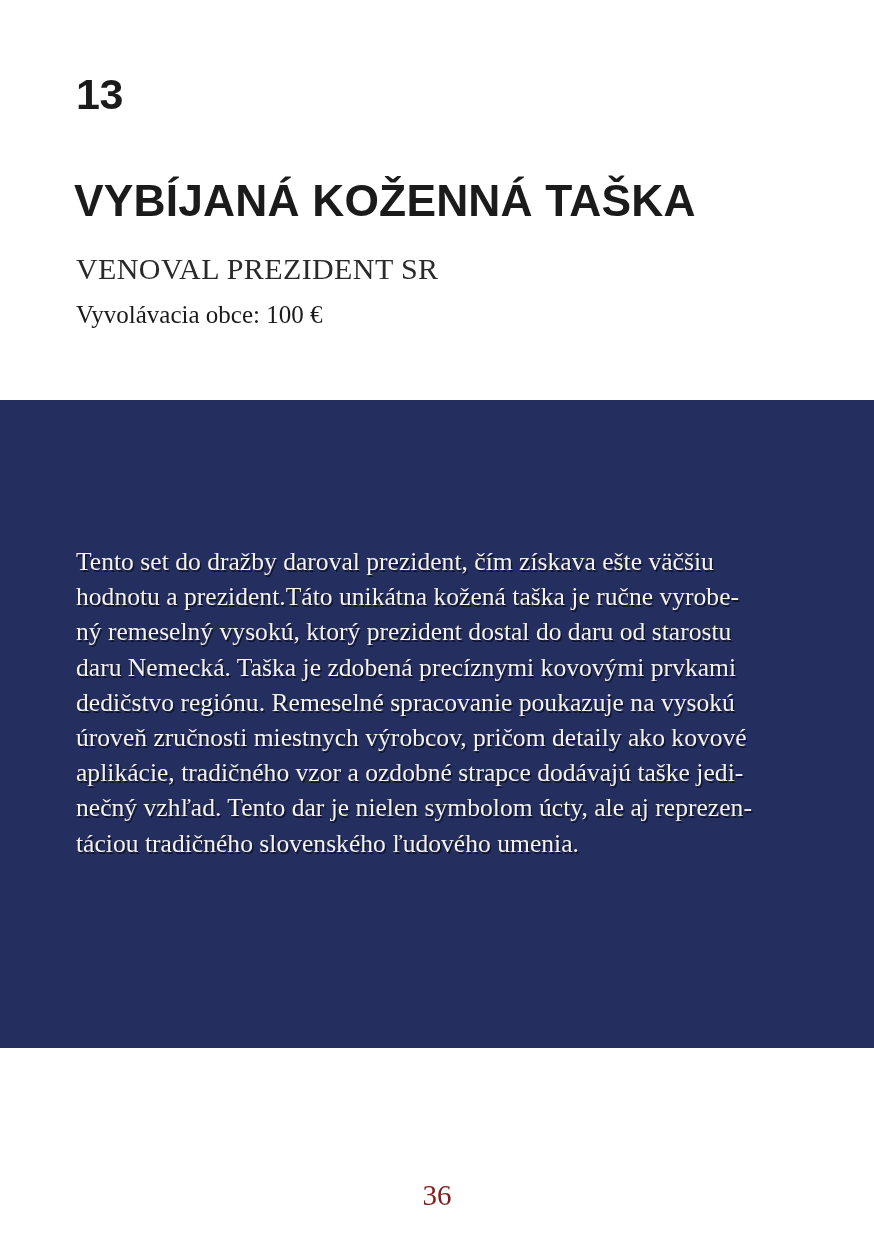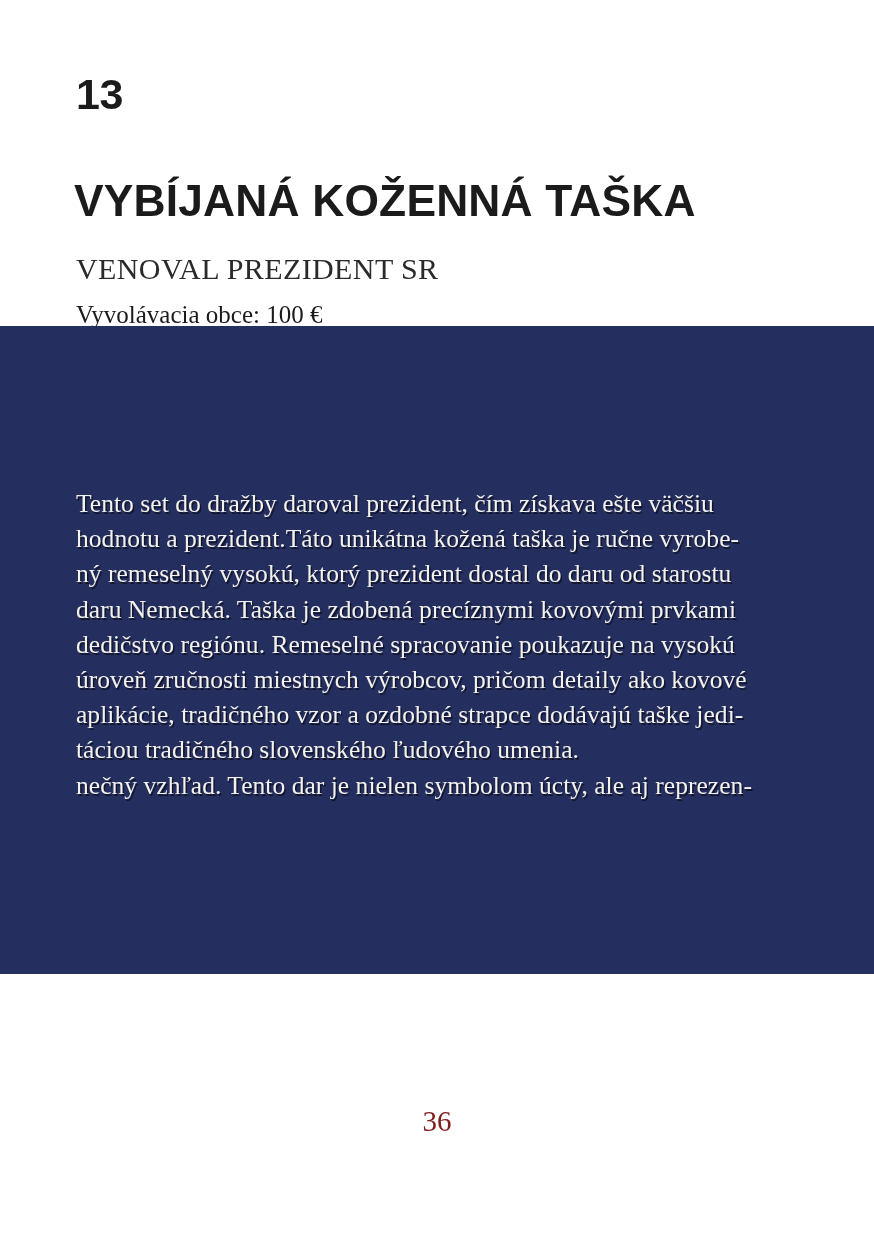--- a/index.html
+++ b/index.html
@@ -23,21 +23,21 @@
     position: relative;
     background: #ffffff;
     display: flex;
     flex-direction: column;
   }
 
   
   .header {
     padding: 0 54px;
     box-sizing: border-box;
-    height: 326px;
+    height: 400px;
     position: relative;
   }
 
   .lot-number {
     font-family: "Liberation Sans", sans-serif;
     font-weight: bold;
     font-size: 43px;
     line-height: 1;
     color: #1b1b1b;
     letter-spacing: -0.5px;
@@ -92,21 +92,21 @@
     width: 874px;
     height: 648px;
     position: relative;
     box-sizing: border-box;
     padding: 0 76px;
     overflow: hidden;
   }
 
   .description {
     position: absolute;
-    top: 160px;
+    top: 144px;
     left: 76px;
     width: 722px;
     color: #f4f2ee;
     font-family: "Liberation Serif", serif;
     font-size: 25.6px;
     line-height: 35.2px;
     text-align: left;
     text-shadow: 1.5px 1.5px 0.6px rgba(0, 0, 0, 0.55);
   }
 
@@ -151,22 +151,22 @@
 
   <div class="blue-panel">
     <div class="description">
       <span class="line">Tento set do dražby daroval prezident, čím získava ešte väčšiu</span>
       <span class="line">hodnotu a prezident.Táto unikátna kožená taška je ručne vyrobe-</span>
       <span class="line">ný remeselný vysokú, ktorý prezident dostal do daru od starostu</span>
       <span class="line">daru Nemecká. Taška je zdobená precíznymi kovovými prvkami</span>
       <span class="line">dedičstvo regiónu. Remeselné spracovanie poukazuje na vysokú</span>
       <span class="line">úroveň zručnosti miestnych výrobcov, pričom detaily ako kovové</span>
       <span class="line">aplikácie, tradičného vzor a ozdobné strapce dodávajú taške jedi-</span>
+      <span class="line">nečný vzhľad. Tento dar je nielen symbolom úcty, ale aj reprezen-</span>
       <span class="line">táciou tradičného slovenského ľudového umenia.</span>
-      <span class="line">nečný vzhľad. Tento dar je nielen symbolom úcty, ale aj reprezen-</span>
     </div>
   </div>
 
   <div class="footer">
     <div class="page-number">36</div>
   </div>
 
 </div>
 
 </body></html>

